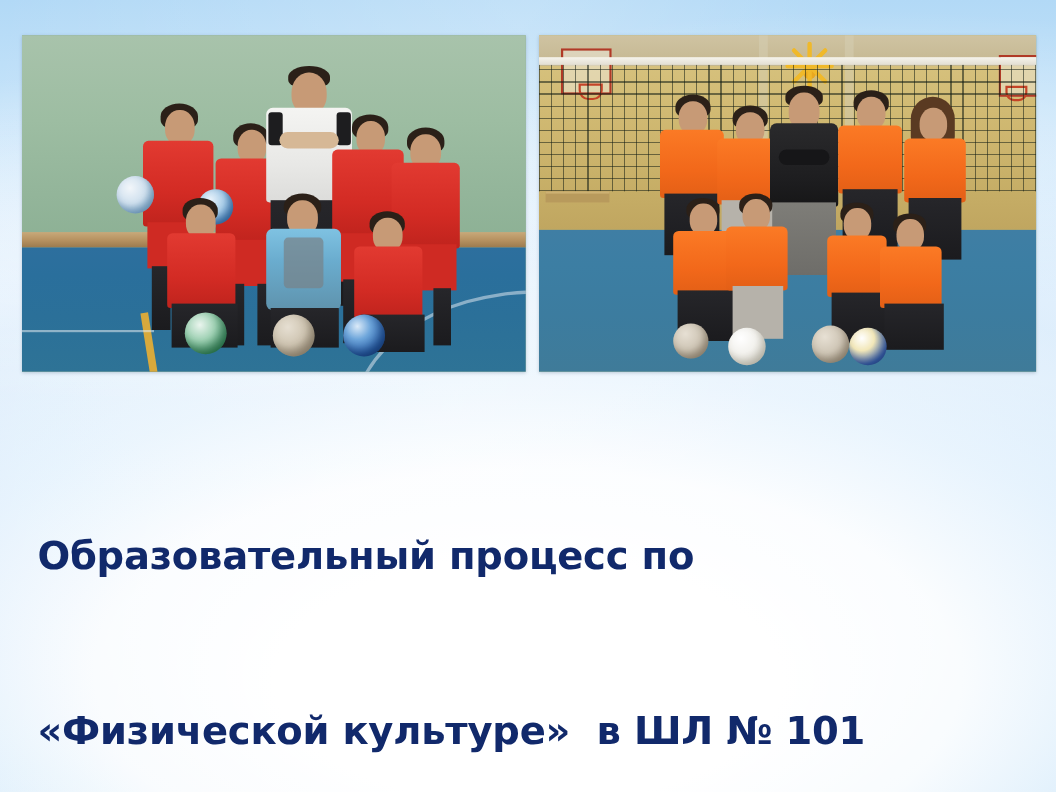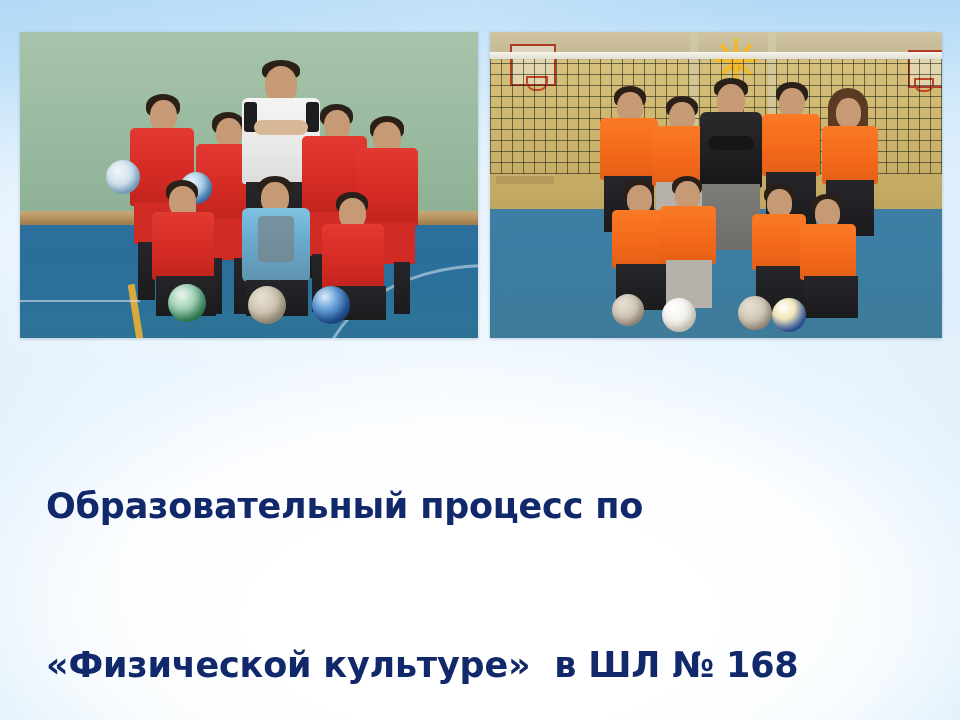--- a/index.html
+++ b/index.html
@@ -181,21 +181,21 @@
     top: 374px;
     width: 890px;
     color: #11296b;
     font-family: "DejaVu Sans", "Liberation Sans", sans-serif;
     font-weight: bold;
     font-size: 35px;
     line-height: 53px;
     letter-spacing: -0.2px;
     white-space: pre-wrap;
   }
-  #caption .line { display: block; margin-left: 12px; }
+  #caption .line { display: block; }
 </style>
 </head>
 <body>
 
 <div id="slide">
 
   <div class="bg-base"></div>
   <div class="bg-sheen"></div>
 
   <div class="photo photo-left" title="Команда по футболу: мальчики в красной форме с мячами и тренер в белой футболке в спортивном зале">
@@ -400,19 +400,19 @@
         <div class="legs-dark" style="left:314px; top:244px; width:54px; height:42px;"></div>
       </div>
       <div class="ball" style="left:282px; top:266px; width:34px; height:34px;
                   background: radial-gradient(circle at 34% 28%, #ffffff 0%, #f2e7b8 34%, #3c63ad 72%, #24407d 100%);
                   box-shadow: inset -3px -4px 7px rgba(15,35,80,0.35);"></div>
     </div>
   </div>
 
   <div id="caption">
     <span class="line">Образовательный процесс по</span>
-    <span class="line">«Физической культуре»  в ШЛ № 168</span>
+    <span class="line">«Физической культуре»  в ШЛ № 101</span>
     
     
     
   </div>
 
 </div>
 
 </body></html>

